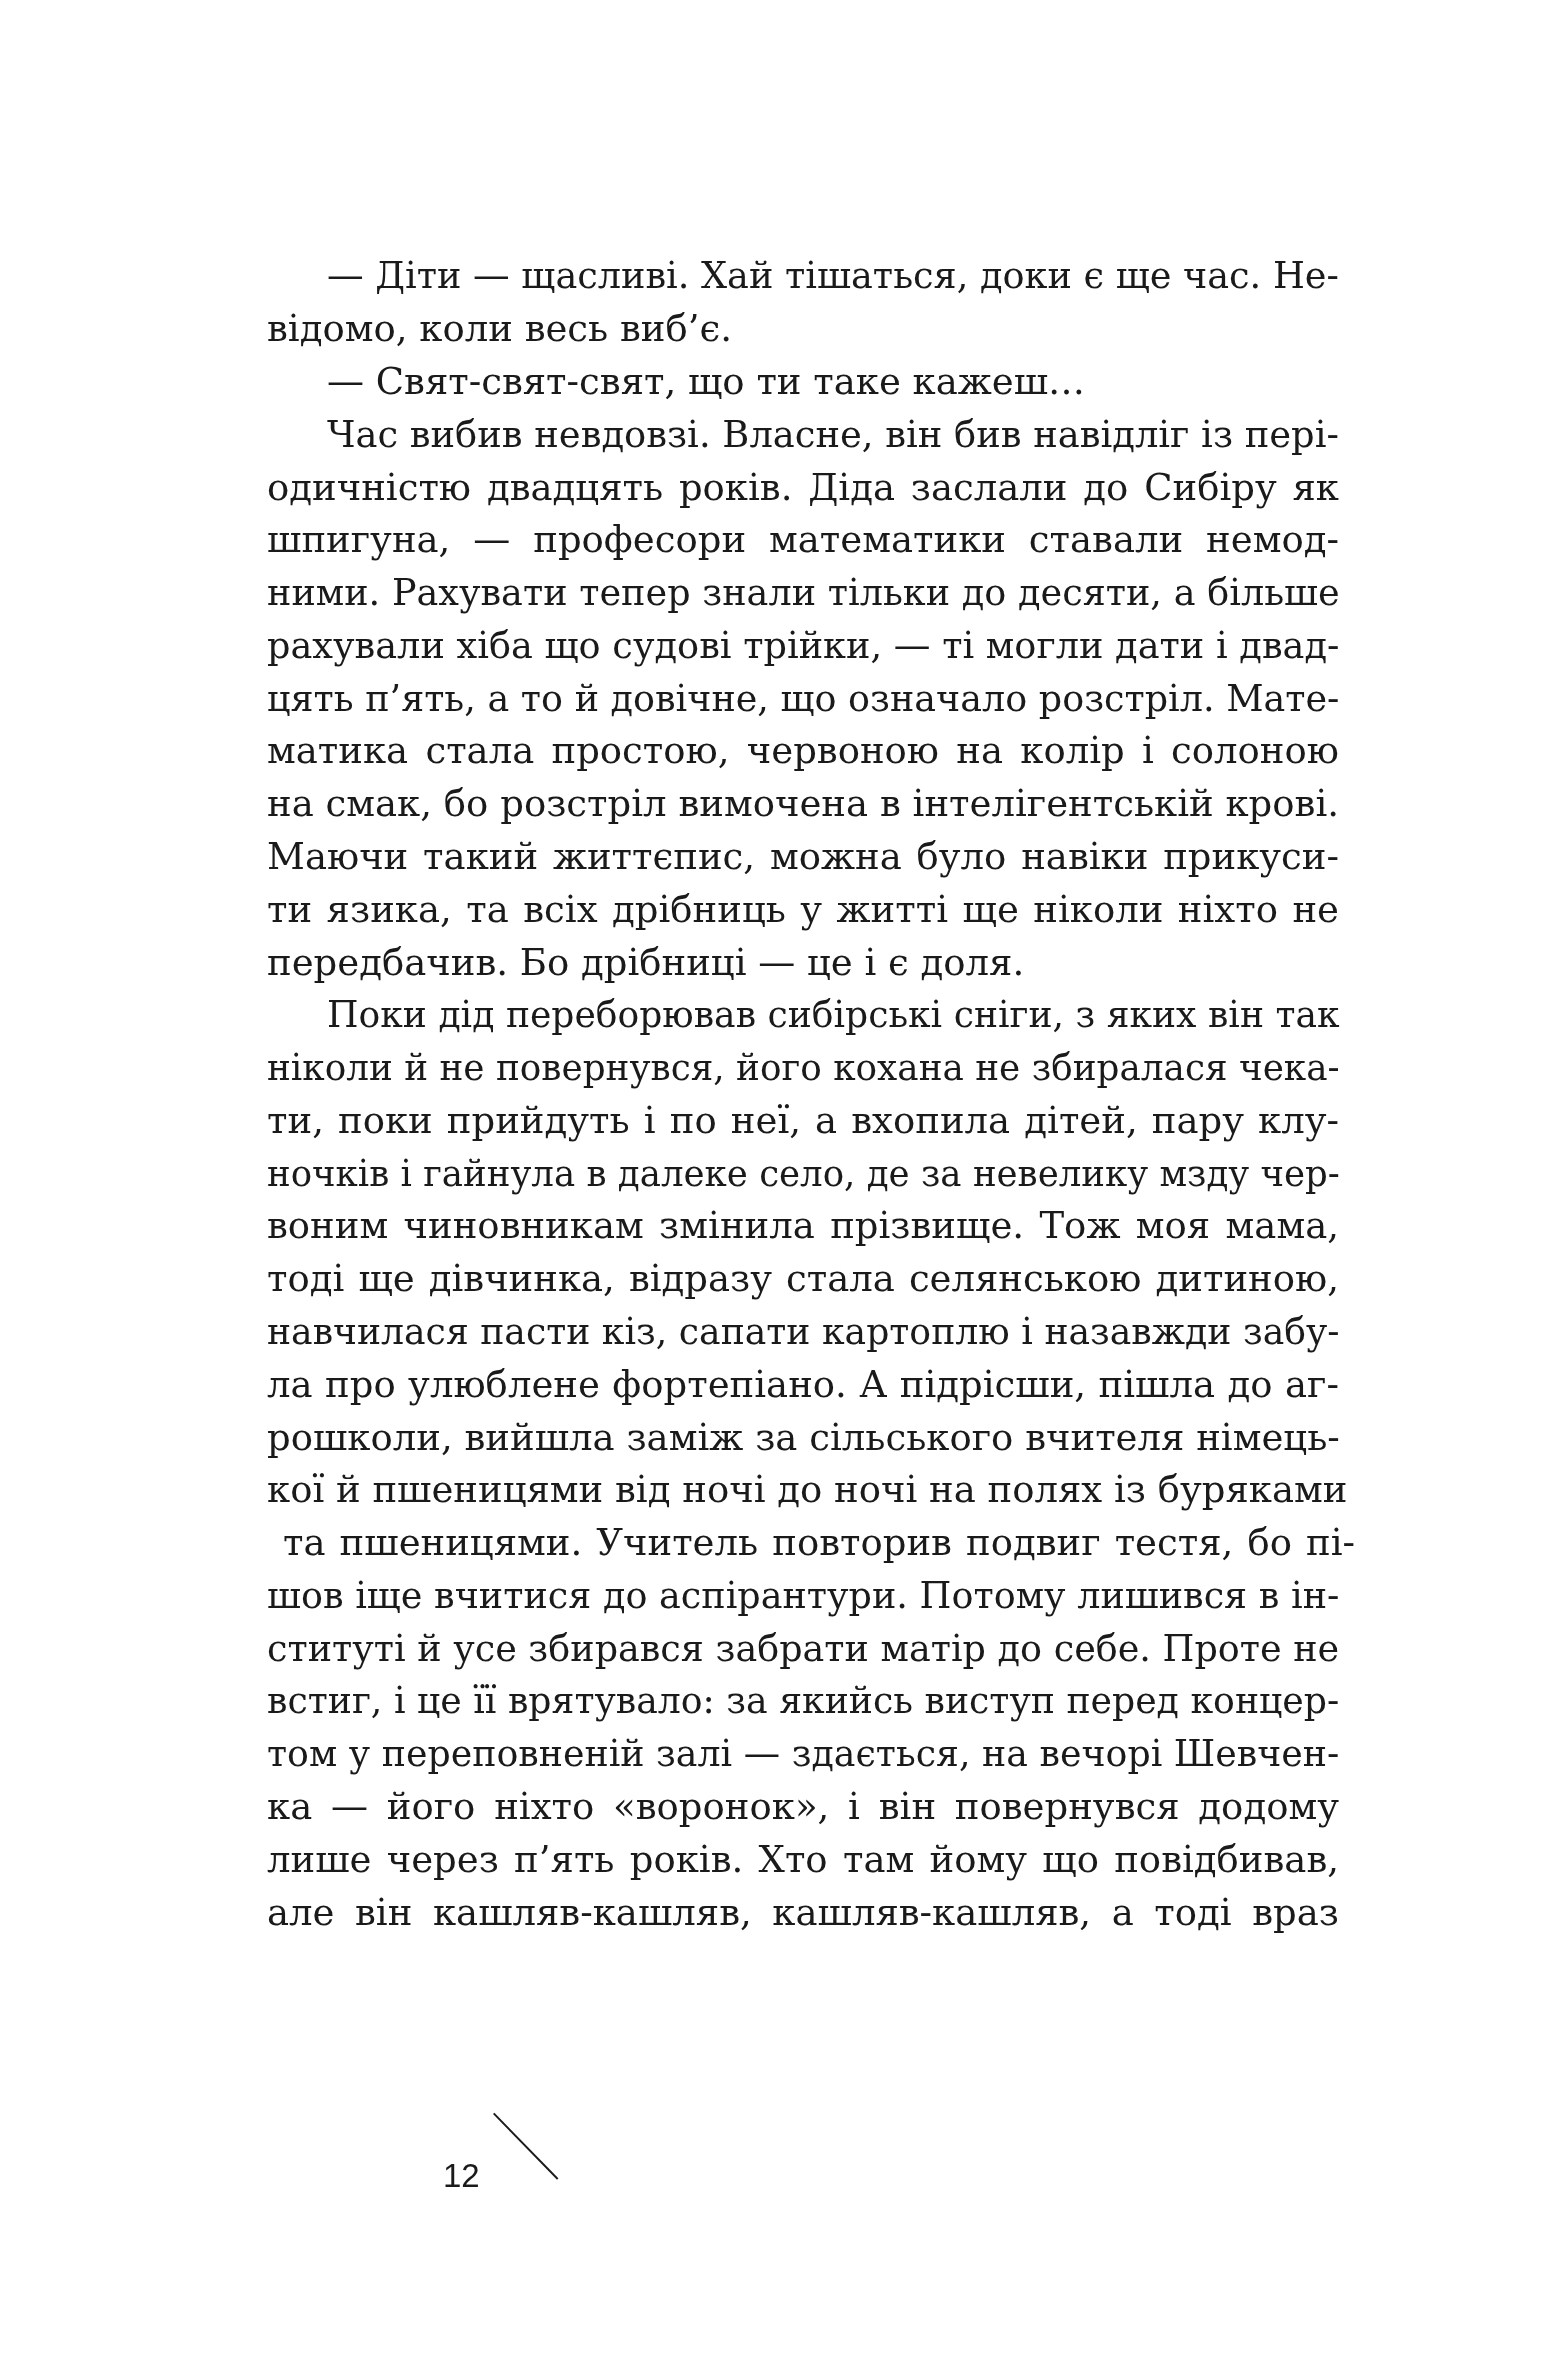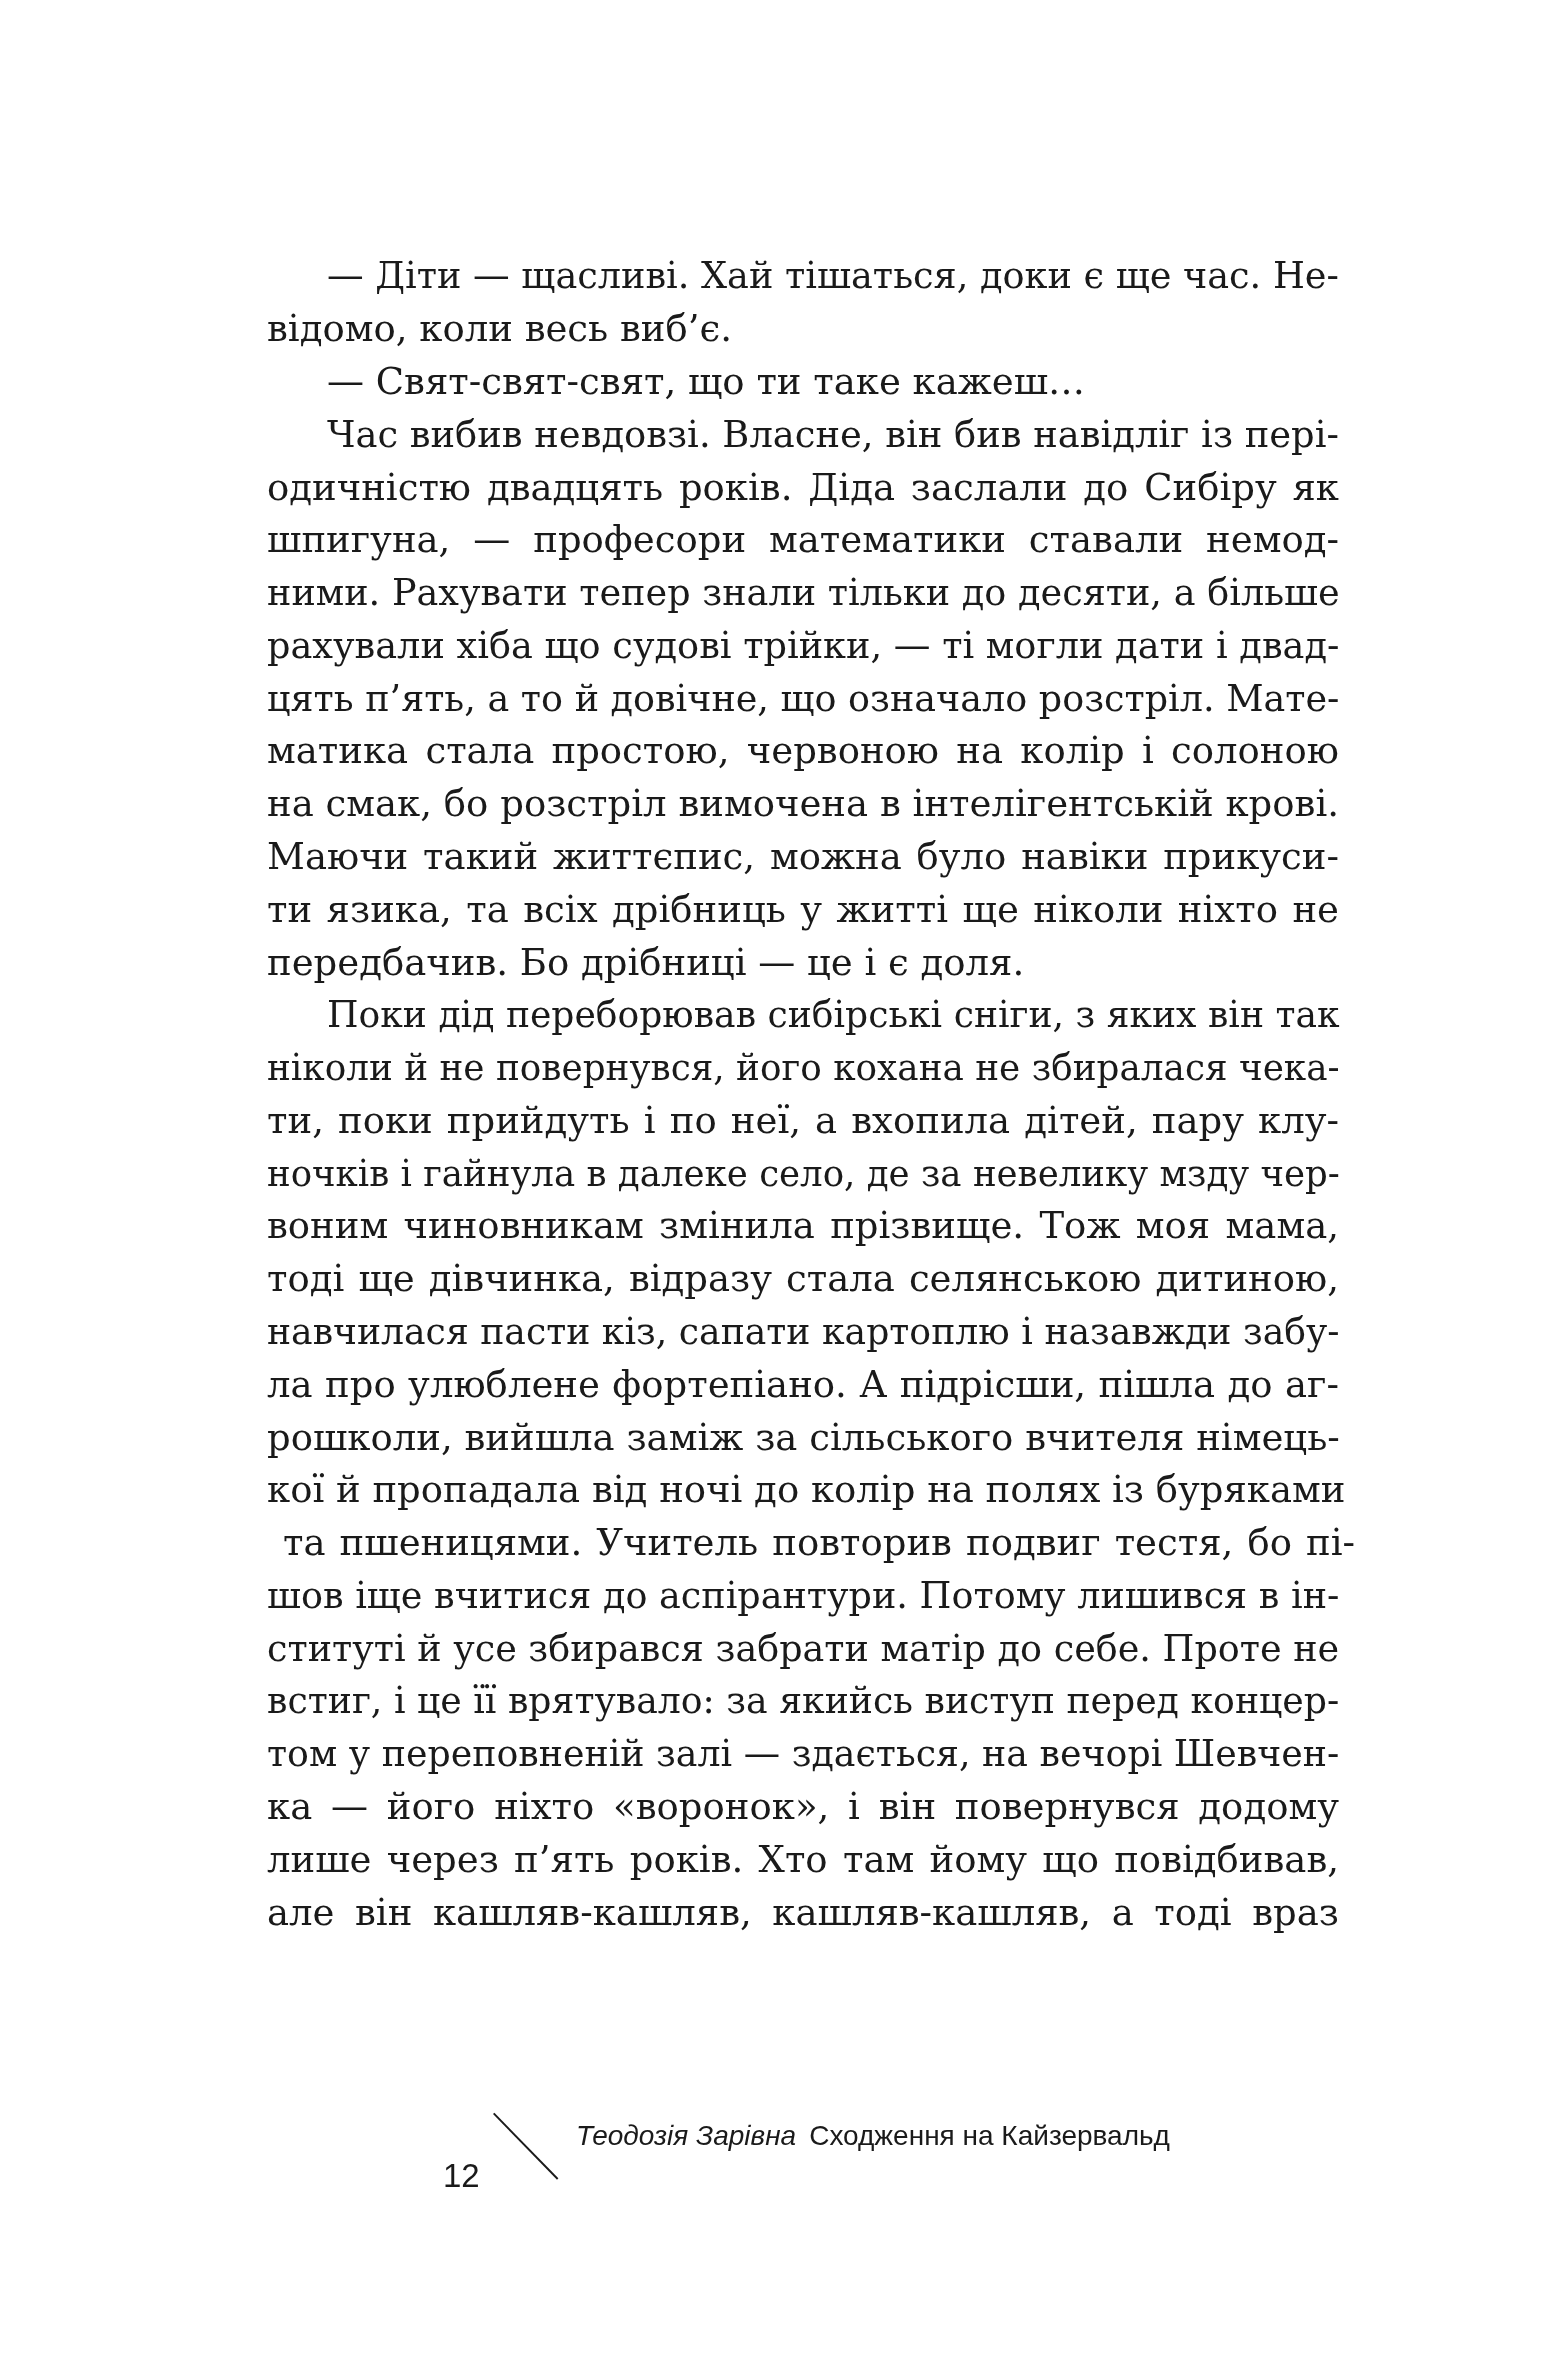--- a/index.html
+++ b/index.html
@@ -51,34 +51,31 @@
       <div class="line last" style="top: 936px; text-align: right;">передбачив. Бо дрібниці — це і є доля.</div>
       <div class="line indent" style="top: 988px; transform: scaleX(0.9755); width: 1038px;">Поки дід переборював сибірські сніги, з яких він так</div>
       <div class="line" style="top: 1041px; transform: scaleX(0.9672); width: 1109px;">ніколи й не повернувся, його кохана не збиралася чека-</div>
       <div class="line" style="top: 1094px;">ти, поки прийдуть і по неї, а вхопила дітей, пару клу-</div>
       <div class="line" style="top: 1147px; transform: scaleX(0.9605); width: 1117px;">ночків і гайнула в далеке село, де за невелику мзду чер-</div>
       <div class="line" style="top: 1199px;">воним чиновникам змінила прізвище. Тож моя мама,</div>
       <div class="line" style="top: 1252px;">тоді ще дівчинка, відразу стала селянською дитиною,</div>
       <div class="line" style="top: 1305px; transform: scaleX(0.9777); width: 1097px;">навчилася пасти кіз, сапати картоплю і назавжди забу-</div>
       <div class="line" style="top: 1358px;">ла про улюблене фортепіано. А підрісши, пішла до аг-</div>
       <div class="line" style="top: 1411px; transform: scaleX(0.9998); width: 1073px;">рошколи, вийшла заміж за сільського вчителя німець-</div>
-      <div class="line" style="top: 1463px;">кої й пропадала від ночі до колір на полях із буряками</div>
+      <div class="line" style="top: 1463px;">кої й пшеницями від ночі до ночі на полях із буряками</div>
       <div class="line" style="top: 1516px; margin-left: 16px;">та пшеницями. Учитель повторив подвиг тестя, бо пі-</div>
       <div class="line" style="top: 1569px; transform: scaleX(0.9875); width: 1086px;">шов іще вчитися до аспірантури. Потому лишився в ін-</div>
       <div class="line" style="top: 1622px; transform: scaleX(0.9873); width: 1086px;">ституті й усе збирався забрати матір до себе. Проте не</div>
       <div class="line" style="top: 1674px; transform: scaleX(0.9792); width: 1095px;">встиг, і це її врятувало: за якийсь виступ перед концер-</div>
       <div class="line" style="top: 1727px; transform: scaleX(0.9819); width: 1092px;">том у переповненій залі — здається, на вечорі Шевчен-</div>
       <div class="line" style="top: 1780px;">ка — його ніхто «воронок», і він повернувся додому</div>
       <div class="line" style="top: 1833px;">лише через п’ять років. Хто там йому що повідбивав,</div>
       <div class="line" style="top: 1886px;">але він кашляв-кашляв, кашляв-кашляв, а тоді враз</div>
     </div>
 
   <div class="running-footer">
     <div class="page-number">12</div>
     <svg class="footer-slash" viewBox="0 0 88 90" width="71" height="72">
       <line x1="3" y1="3" x2="83" y2="85" stroke="#1a1a1a" stroke-width="2.4"></line>
     </svg>
-    <div class="footer-title">
-      <span class="footer-author">Теодозія Зарівна</span><span>Сходження на Кайзервальд</span>
-    </div>
   </div>
 </div>
 
 
 </body></html>

